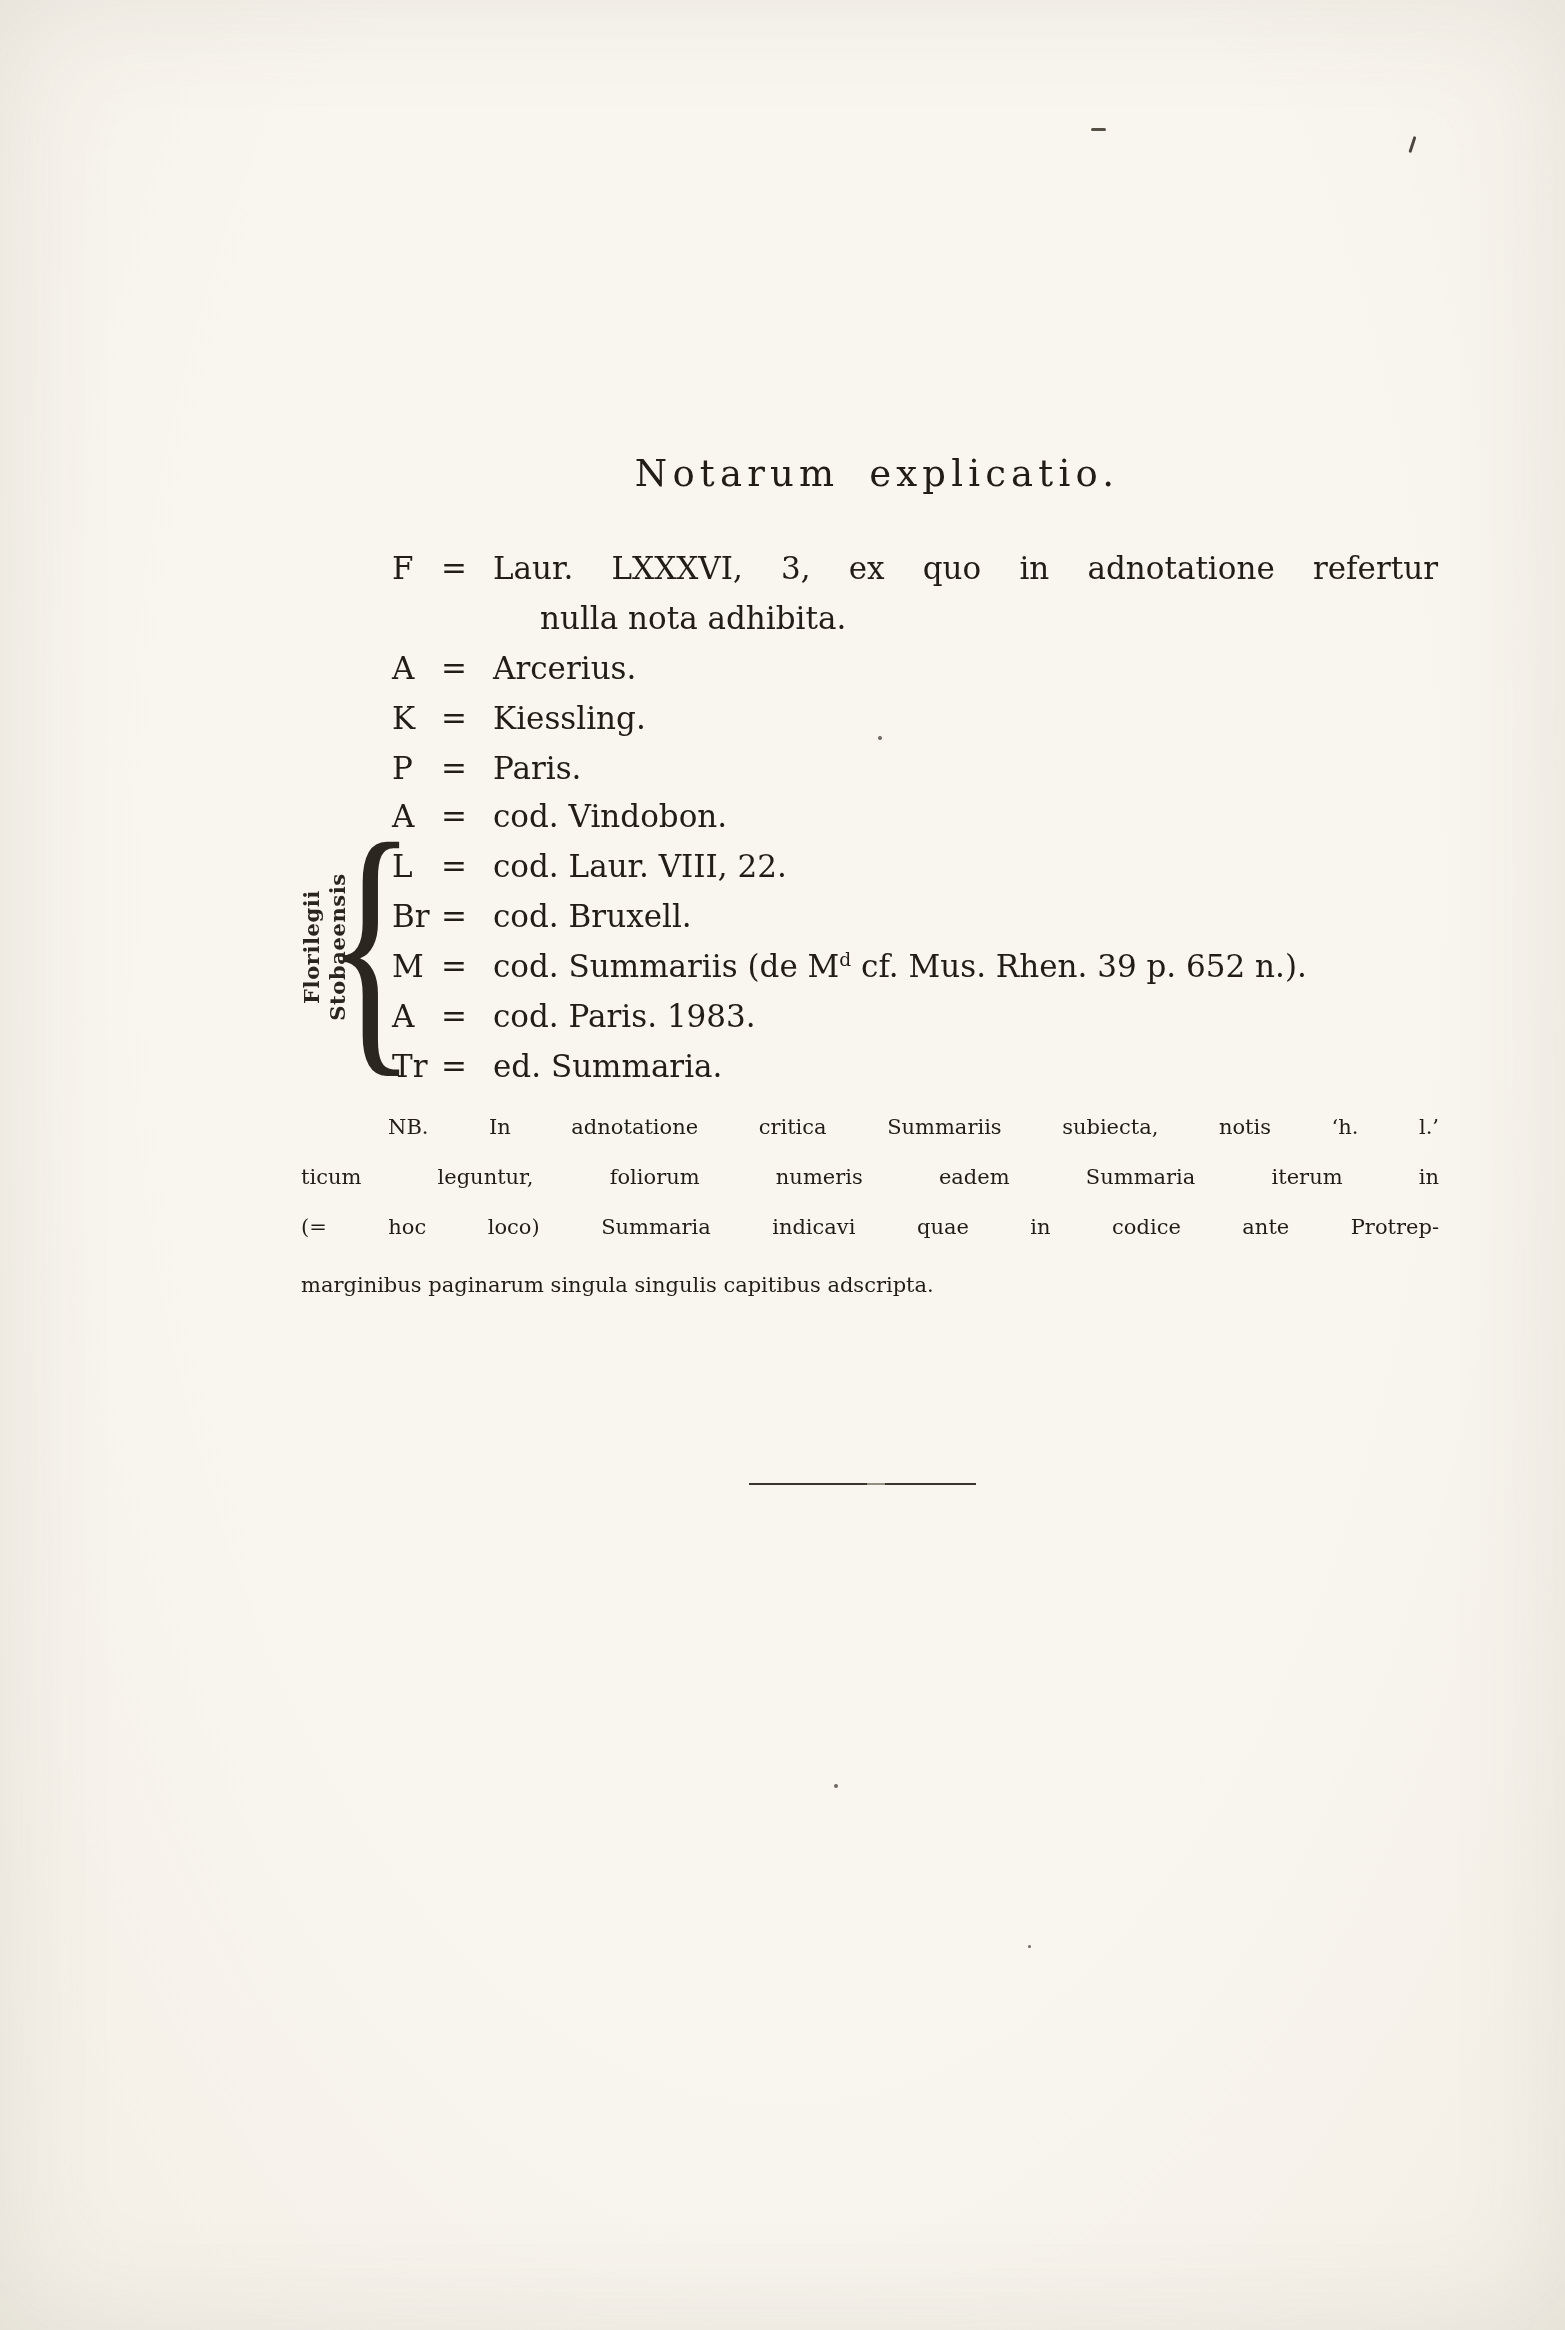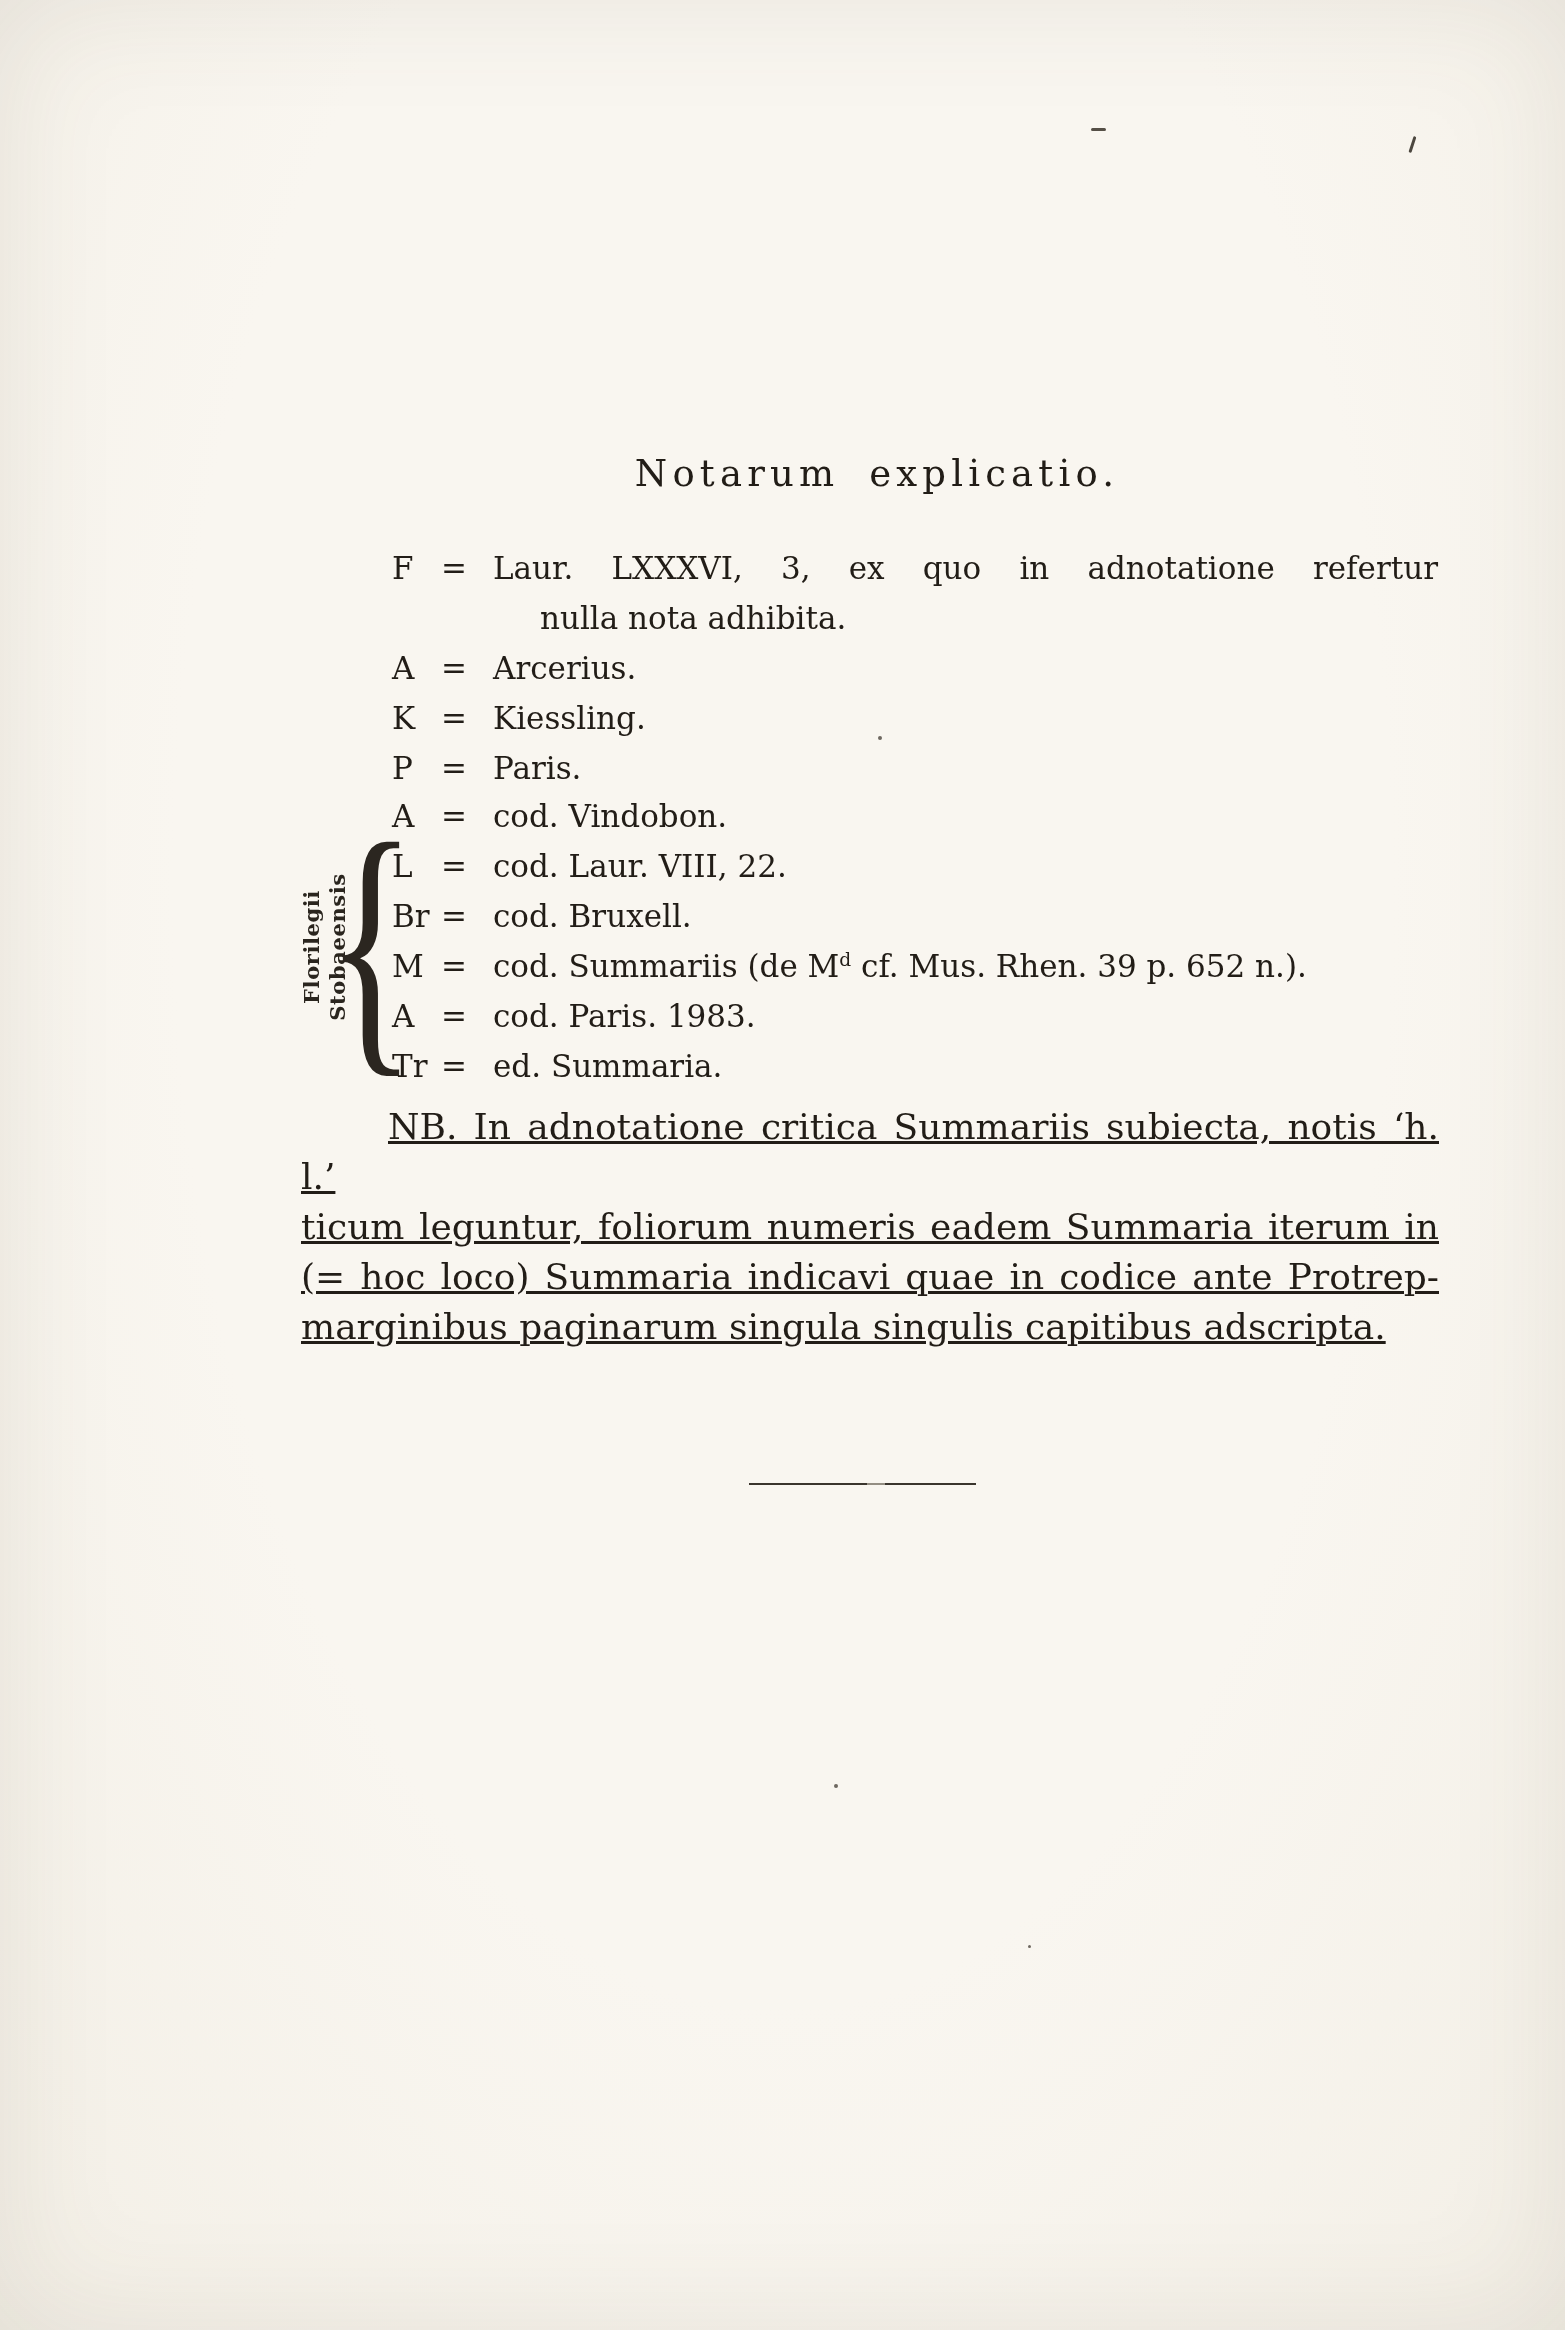--- a/index.html
+++ b/index.html
@@ -75,28 +75,27 @@
     color: #2b2620;
     transform: translate(-50%, -50%) scale(0.72, 1.08);
     font-family: "Liberation Serif", serif;
   }
 
   .note {
     position: absolute;
     left: 301px;
     top: 1102px;
     width: 1138px;
-    font-size: 36px;
+    font-size: 21px;
     line-height: 50px;
-    text-decoration: underline;
   }
   .nline { display: block; }
   .jl { text-align: justify; text-align-last: justify; }
   .first { text-indent: 87px; }
-  .last { text-align: left; }
+  .last { text-align: left; margin-top: 8px; }
 
   .rule {
     position: absolute;
     left: 749px;
     top: 1483px;
     width: 227px;
     height: 1.7px;
     background: linear-gradient(90deg, #3a352d 0 52%, #948e83 52% 60%, #3a352d 60% 100%);
   }
 

